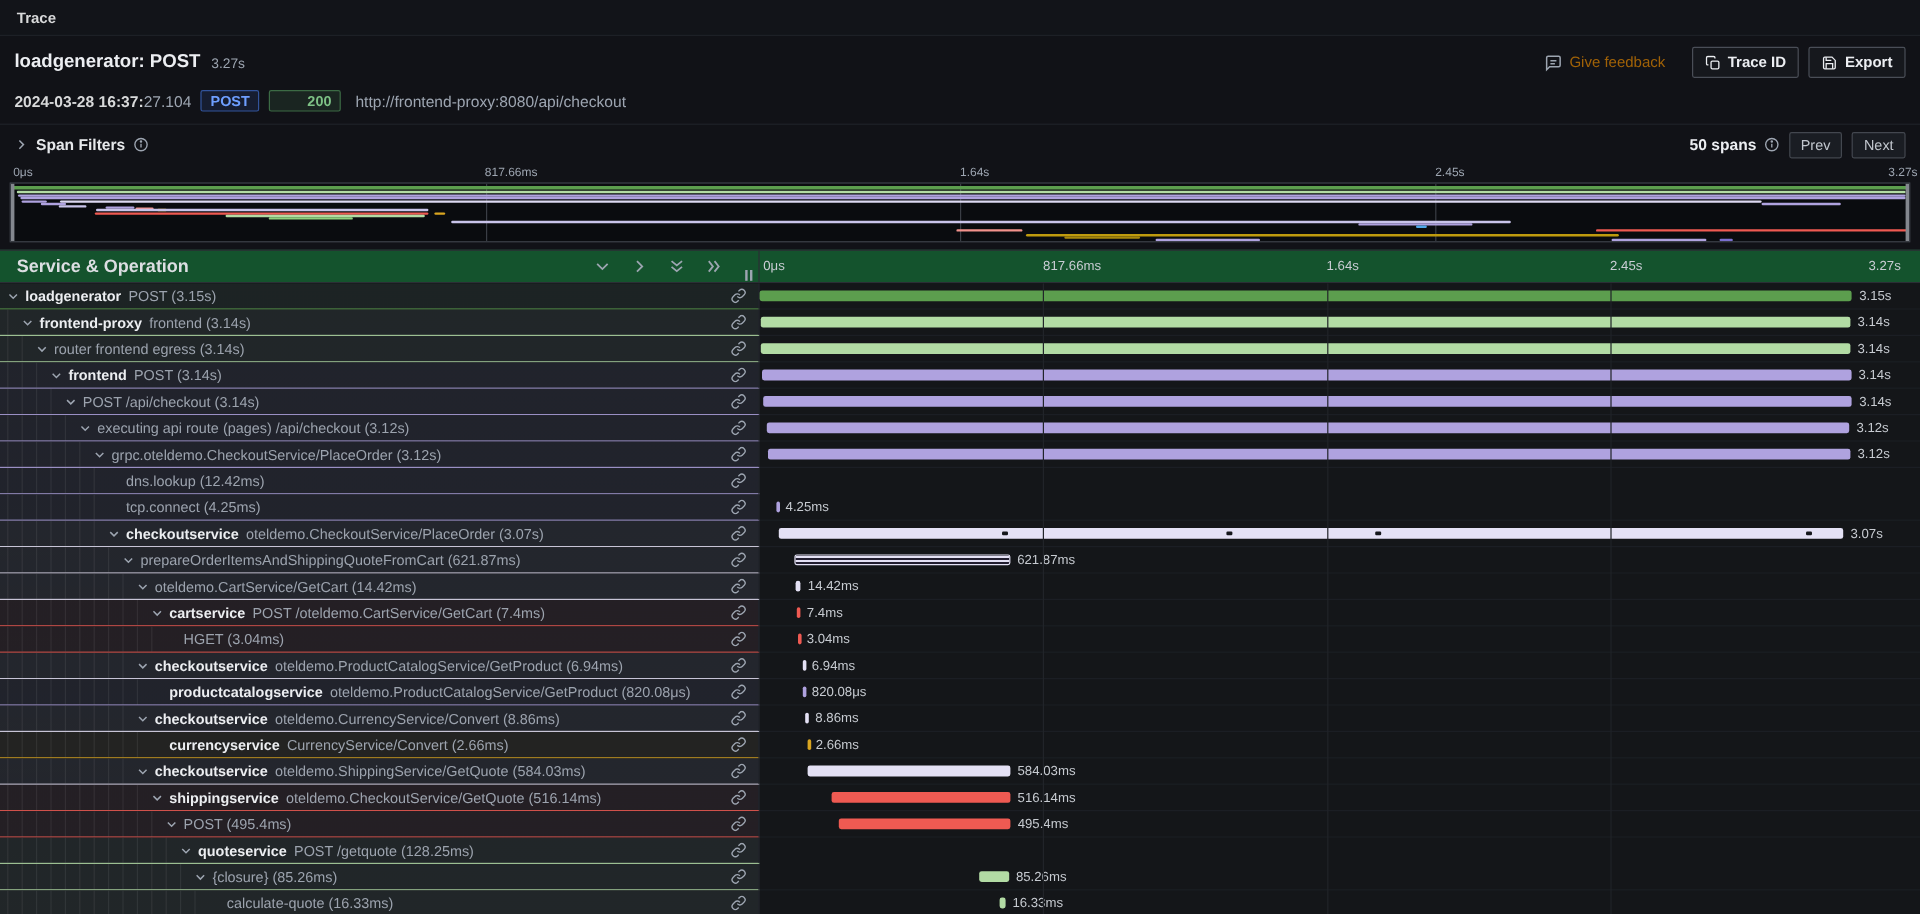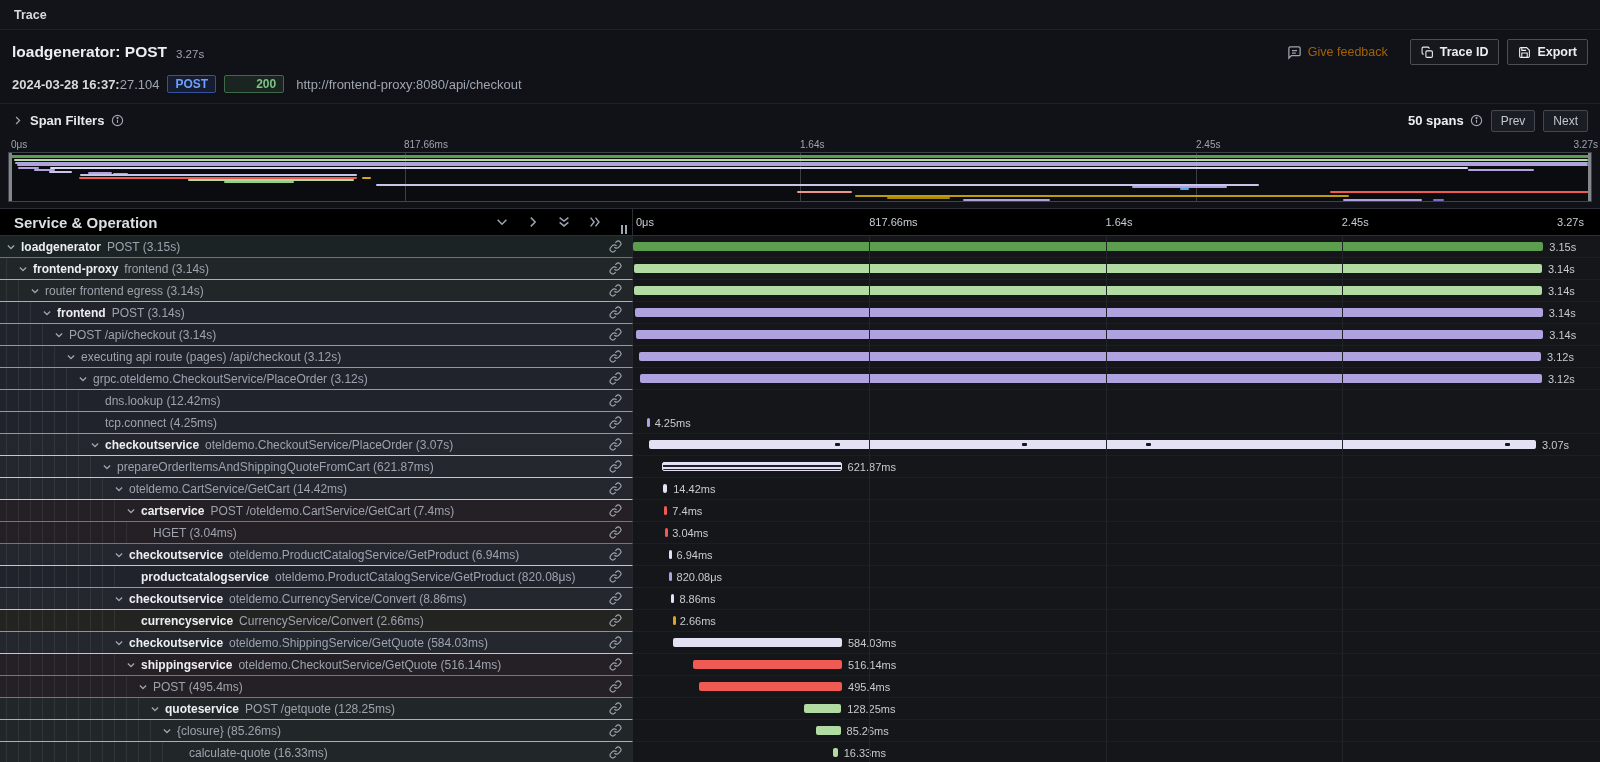--- a/index.html
+++ b/index.html
@@ -45,21 +45,21 @@
   .minimap { padding:2px 8px 6px 8px; }
   .mm-ticks { position:relative; height:13px; font-size:10px; color:#9DA5B1; }
   .mm-ticks span { position:absolute; top:0; }
   .mm-canvas { position:relative; height:50px; background:#0A0C0F;
                border:1px solid #3F444C; overflow:hidden; cursor:col-resize; }
   .mm-seg { position:absolute; border-radius:1px; }
   .mm-grid { position:absolute; top:0; bottom:0; width:1px; background:#3A3E45; }
   .mm-handle { position:absolute; top:0; bottom:0; width:3px; background:#83878E; }
 
   
-  .tl-head { display:flex; height:28px; background:#000000;
+  .tl-head { display:flex; height:28px; background:#14532d;
              border-top:1px solid #2B2E35; border-bottom:1px solid #2B2E35; }
   .name-head { width:633px; flex:none; display:flex; align-items:center;
                padding:0 10px 0 14px; border-right:1px solid #2B2E35; position:relative; }
   .name-head h2 { font-size:15px; font-weight:bold; color:#DCDEE2; flex:1; }
   .head-icons { display:flex; align-items:center; gap:17px; color:#B4BAC3; margin-right:20px; }
   .head-icons .icon { cursor:pointer; }
   .resize-handle { position:absolute; right:5px; bottom:1px; display:flex; gap:2px; cursor:col-resize; }
   .resize-handle i { width:2px; height:9px; background:#9DA5B1; display:block; }
   .bar-head { flex:1; position:relative; }
   .scale { position:absolute; left:0; right:22px; top:0; bottom:0; }
@@ -877,26 +877,20 @@
         </span>
         <span class="svc">quoteservice</span>
         <span class="op">POST /getquote (128.25ms)</span>
         <span class="link">
           <svg width="13" height="13" viewBox="0 0 24 24" fill="none" stroke="currentColor" stroke-width="2.1">
             <path d="M10 13a5 5 0 0 0 7.54.54l3-3a5 5 0 0 0-7.07-7.07l-1.72 1.71"></path>
             <path d="M14 11a5 5 0 0 0-7.54-.54l-3 3a5 5 0 0 0 7.07 7.07l1.71-1.71"></path>
           </svg>
         </span>
       </div>
-      <div class="bar-cell">
-        <div class="scale">
-          <div class="bar" style="left: 18.104%; width: 3.92202%; background: rgb(178, 219, 164);"></div>
-          <span class="dur" style="left: calc(22.026% + 6px);">128.25ms</span>
-        </div>
-      </div>
     </div>
     <div class="row">
       <div class="name-cell" style="background-image: linear-gradient(rgba(178, 219, 164, 0.05), rgba(178, 219, 164, 0.05)); border-bottom: 1px solid rgba(178, 219, 164, 0.85);">
         <i class="guide"></i>
         <i class="guide"></i>
         <i class="guide"></i>
         <i class="guide"></i>
         <i class="guide"></i>
         <i class="guide"></i>
         <i class="guide"></i>

